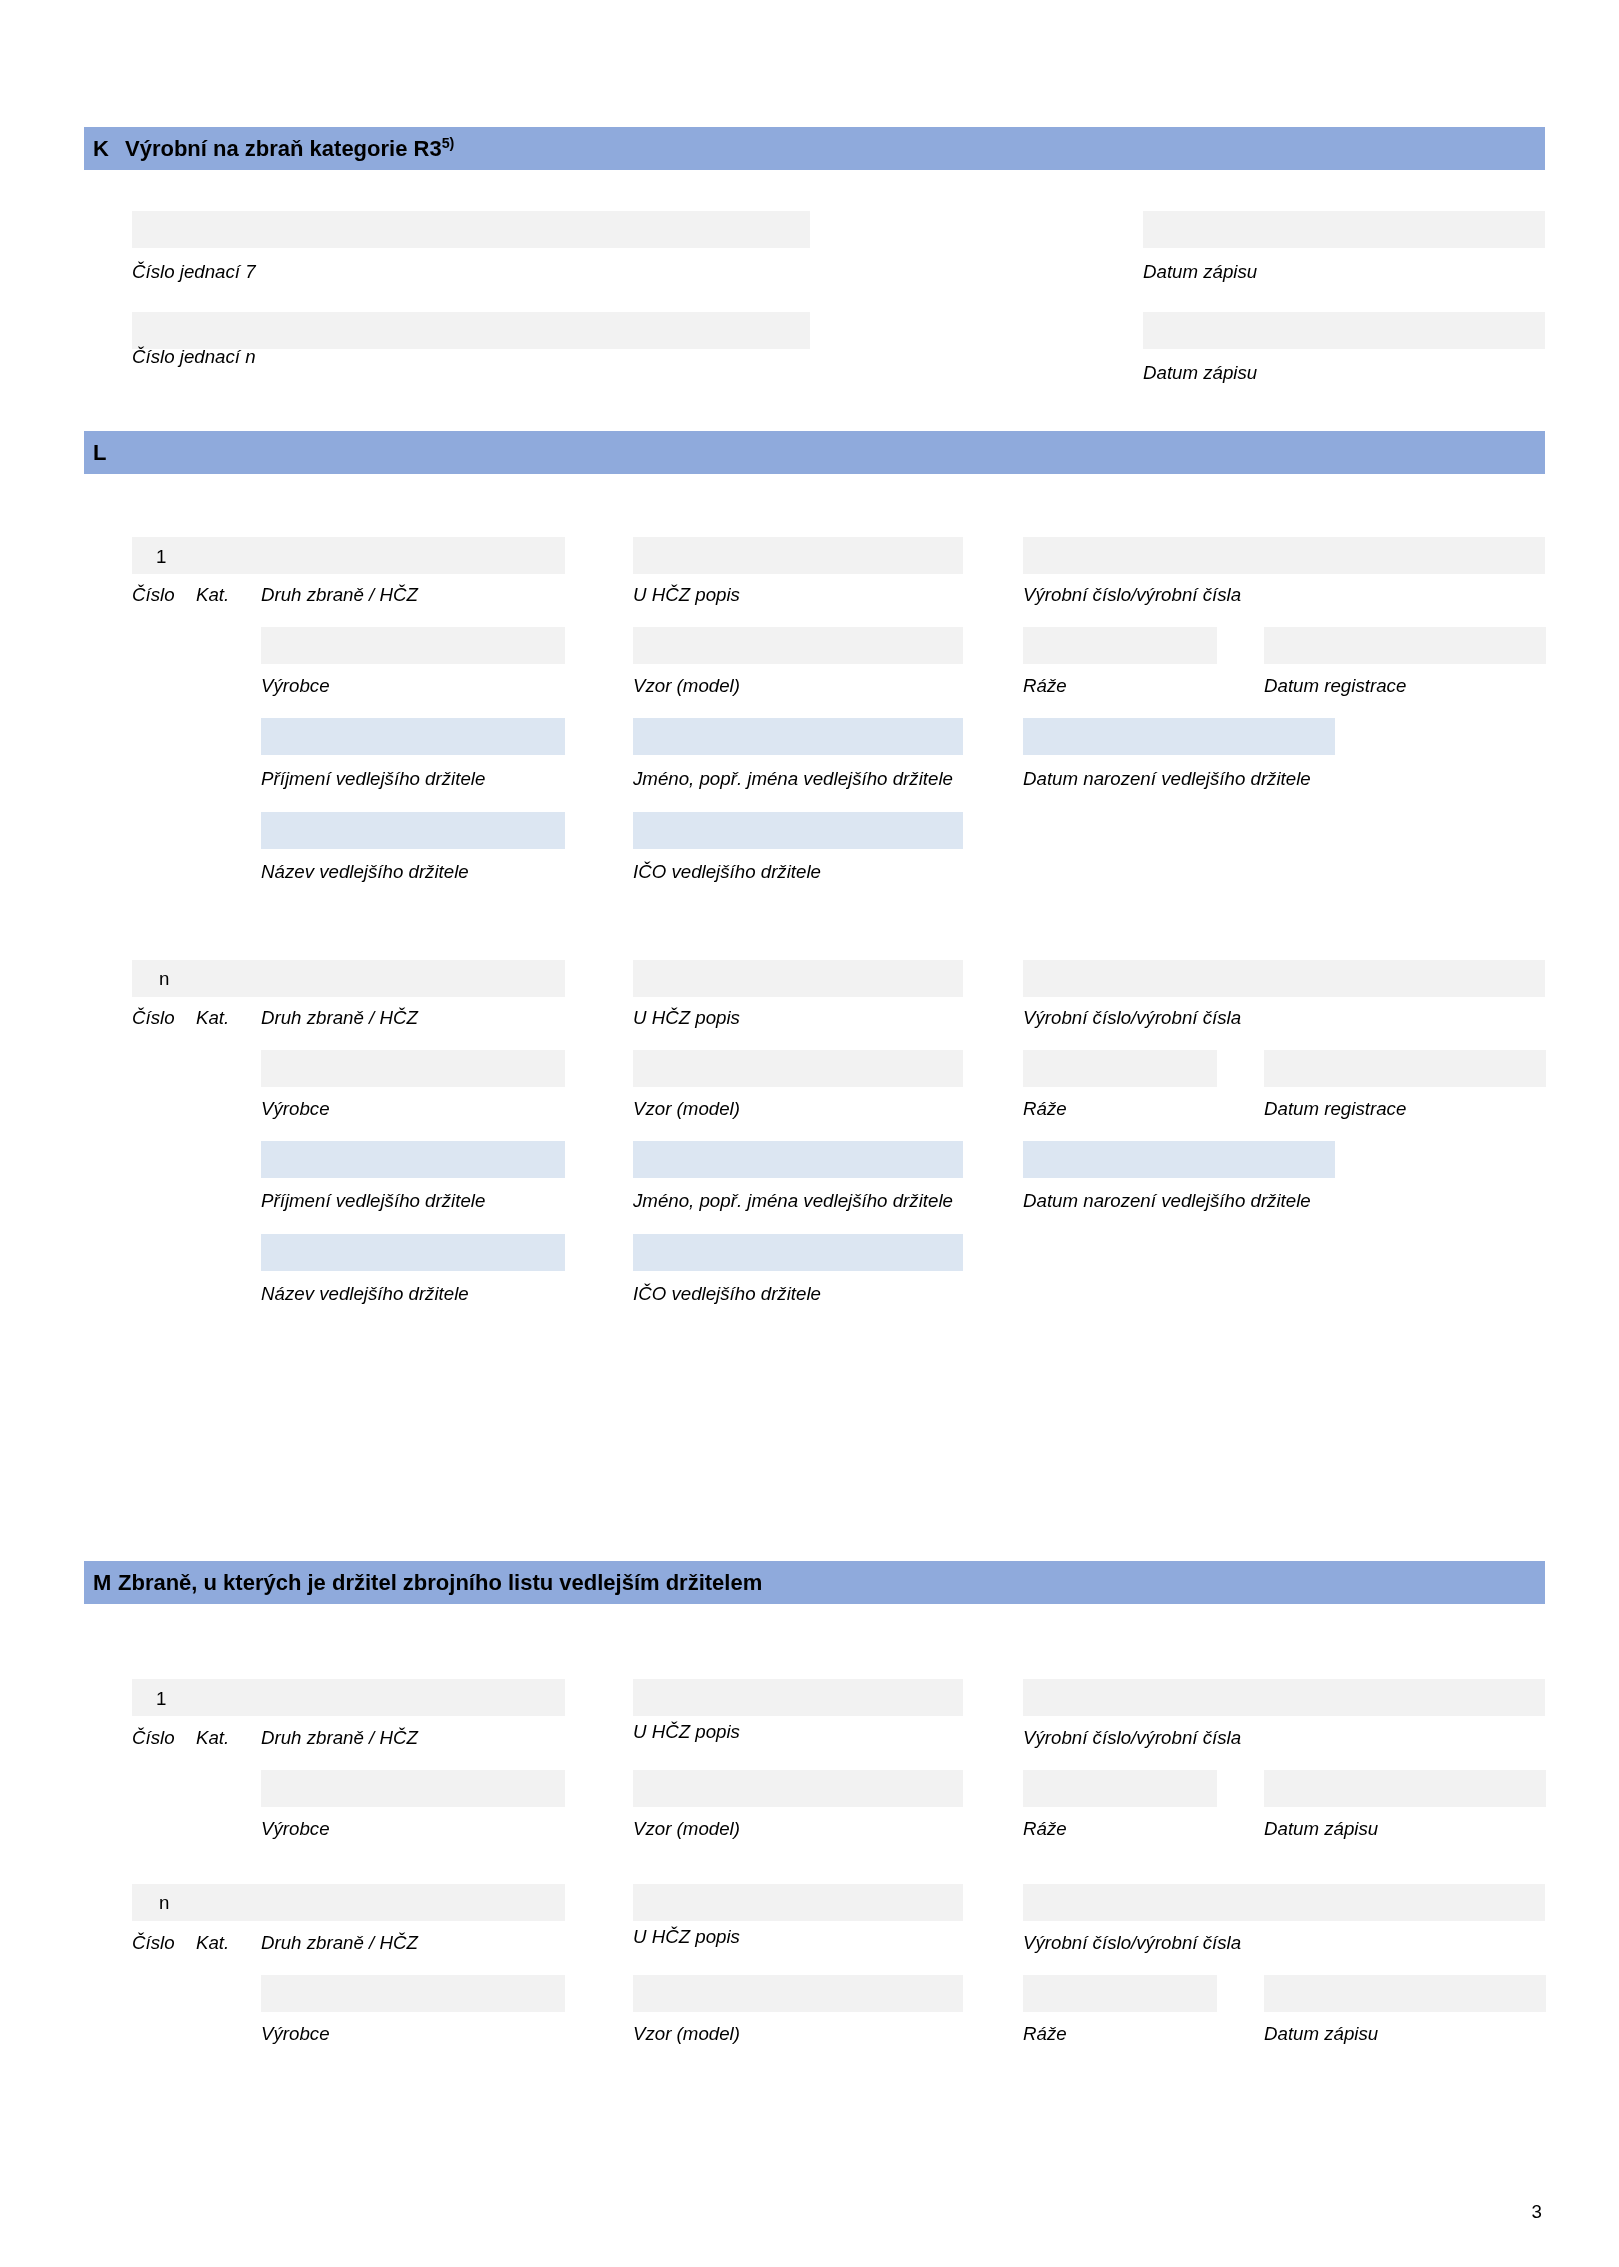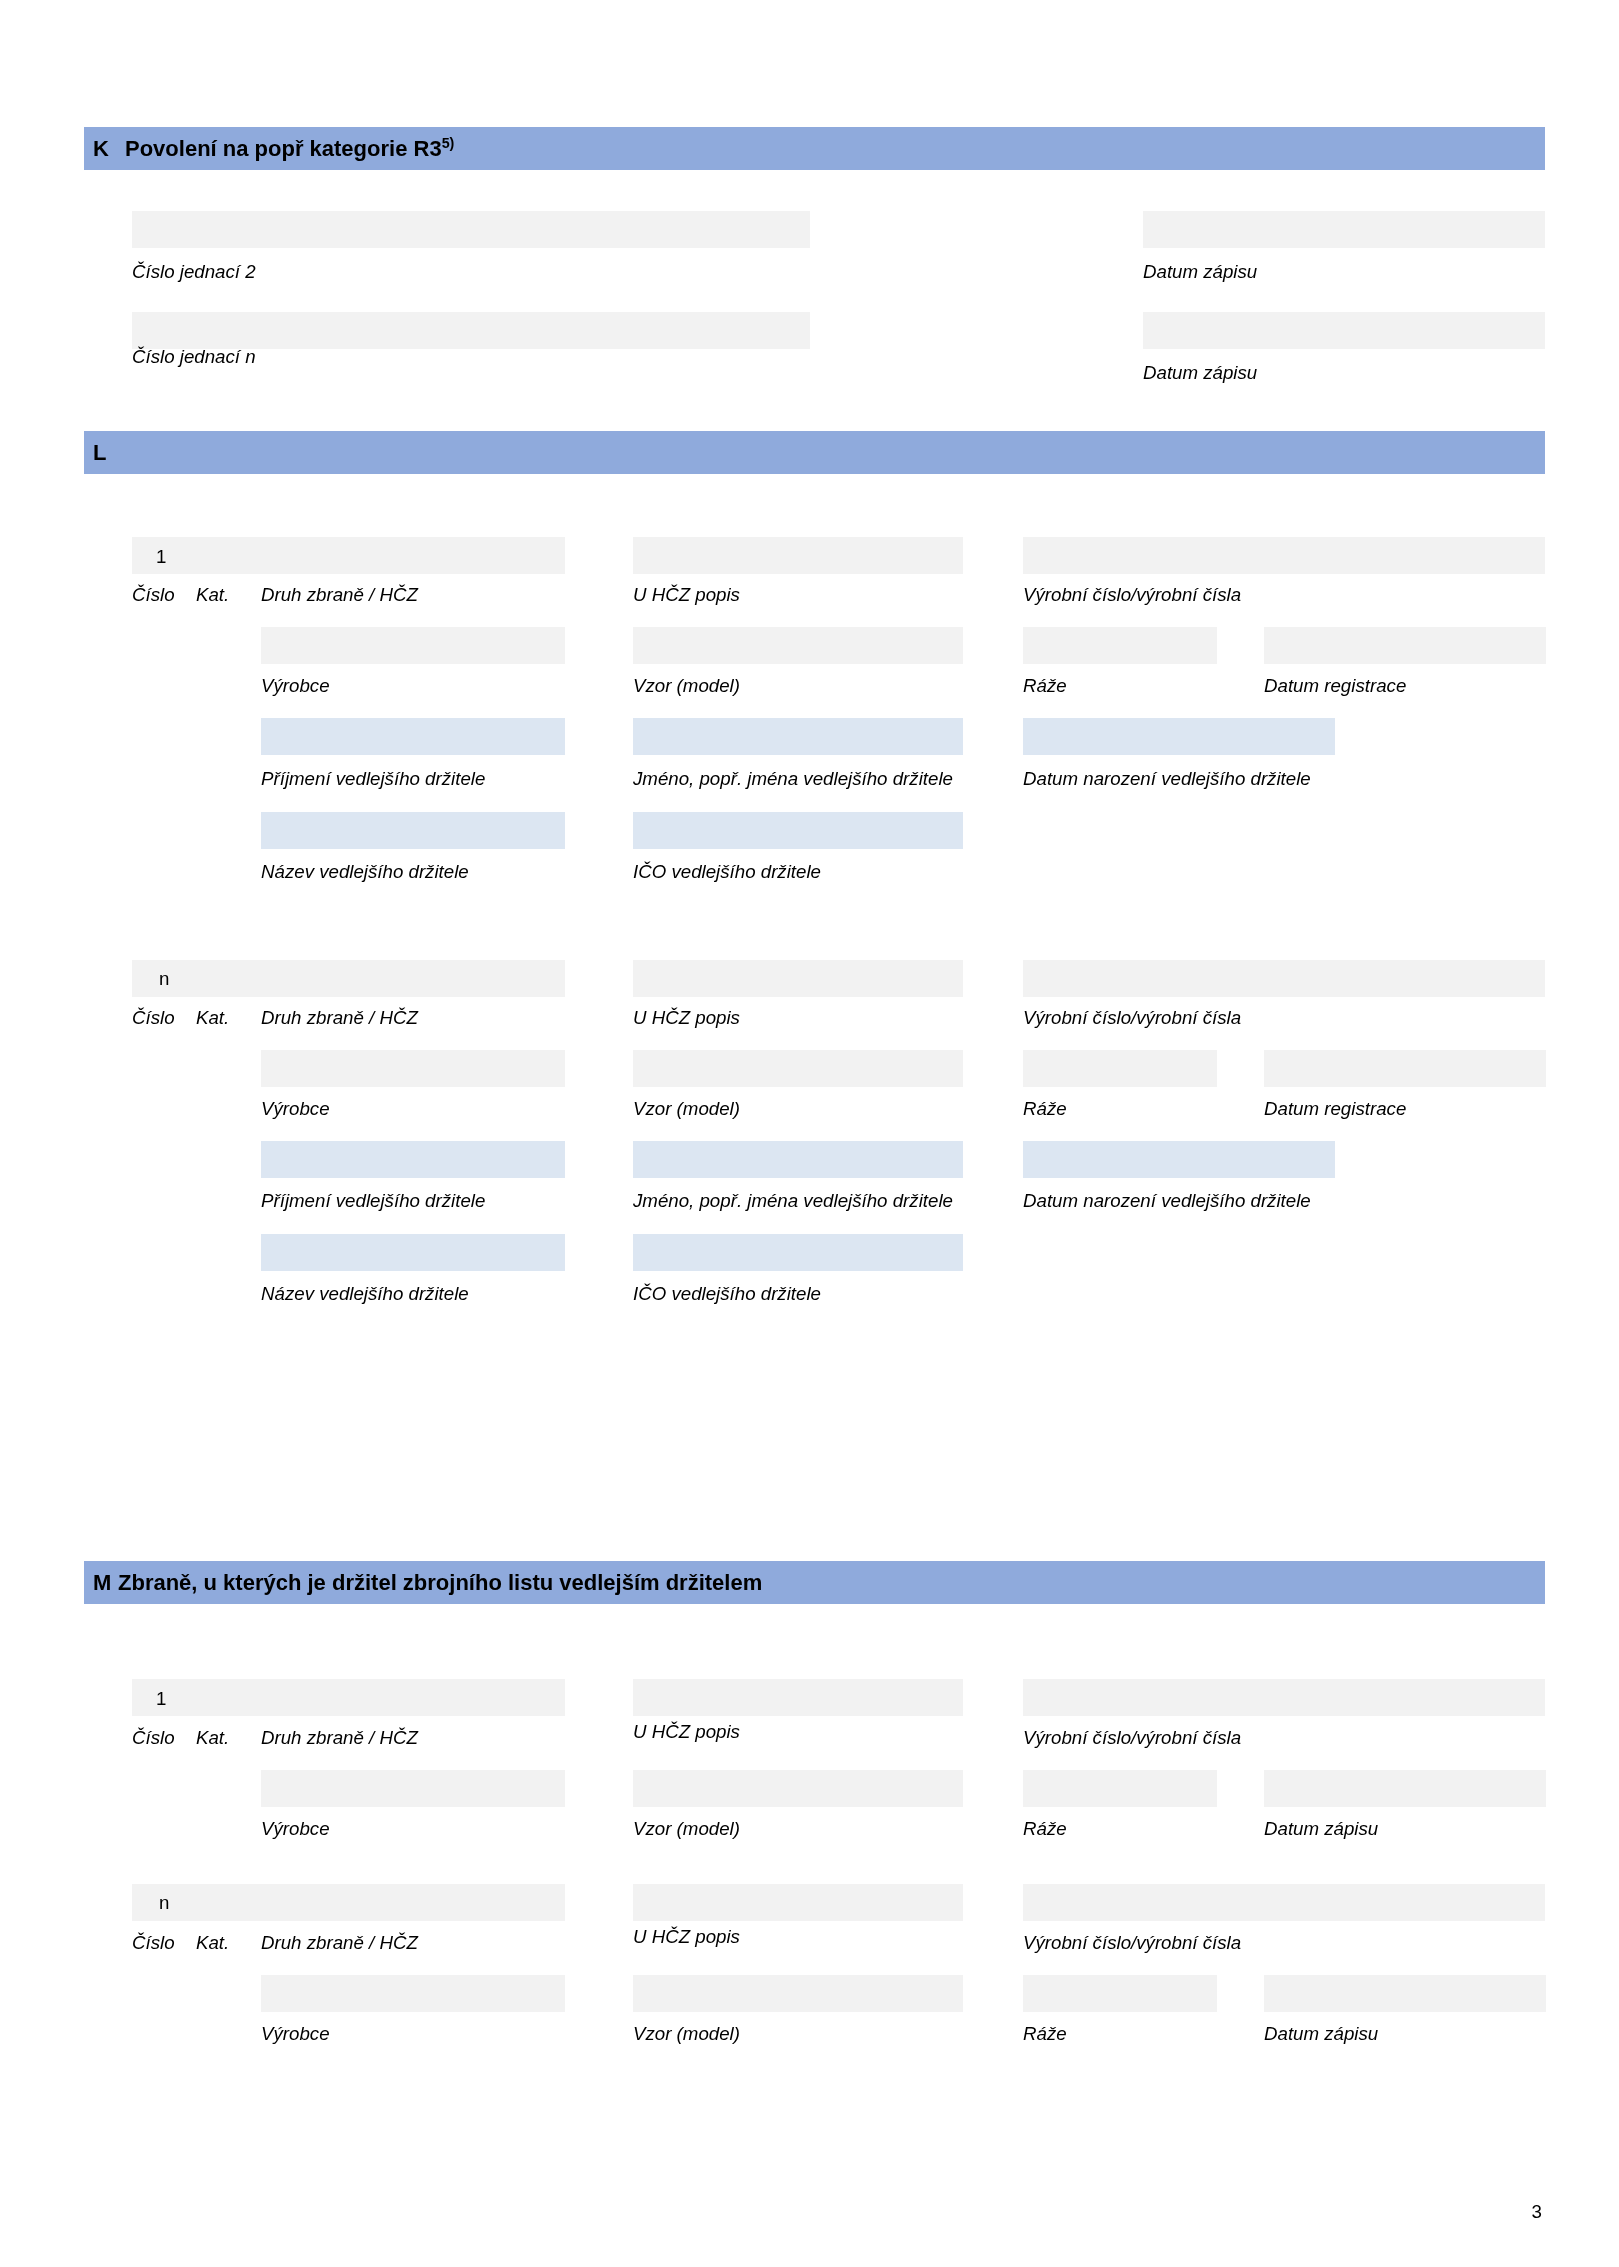--- a/index.html
+++ b/index.html
@@ -87,25 +87,25 @@
     line-height: 1;
   }
 </style>
 </head>
 <body>
 
 <div class="page">
 
   <div class="section-bar" style="top:127px;">
     <span class="section-letter">K</span>
-    <span class="section-title"><span>Povolení na popř kategorie R3</span><span class="sup">5)</span></span>
+    <span class="section-title"><span>Výrobní na zbraň kategorie R3</span><span class="sup">5)</span></span>
   </div>
 
   <div class="field" style="left:132px; top:211px; width:678px;"></div>
-  <div class="cap" style="left:132px; top:263px;">Číslo jednací 2</div>
+  <div class="cap" style="left:132px; top:263px;">Číslo jednací 7</div>
   <div class="field" style="left:1143px; top:211px; width:402px;"></div>
   <div class="cap" style="left:1143px; top:263px;">Datum zápisu</div>
 
   <div class="field" style="left:132px; top:312px; width:678px;"></div>
   <div class="cap" style="left:132px; top:348px;">Číslo jednací n</div>
   <div class="field" style="left:1143px; top:312px; width:402px;"></div>
   <div class="cap" style="left:1143px; top:364px;">Datum zápisu</div>
 
   <div class="section-bar" style="top:431px;">
     <span class="section-letter">L</span>

